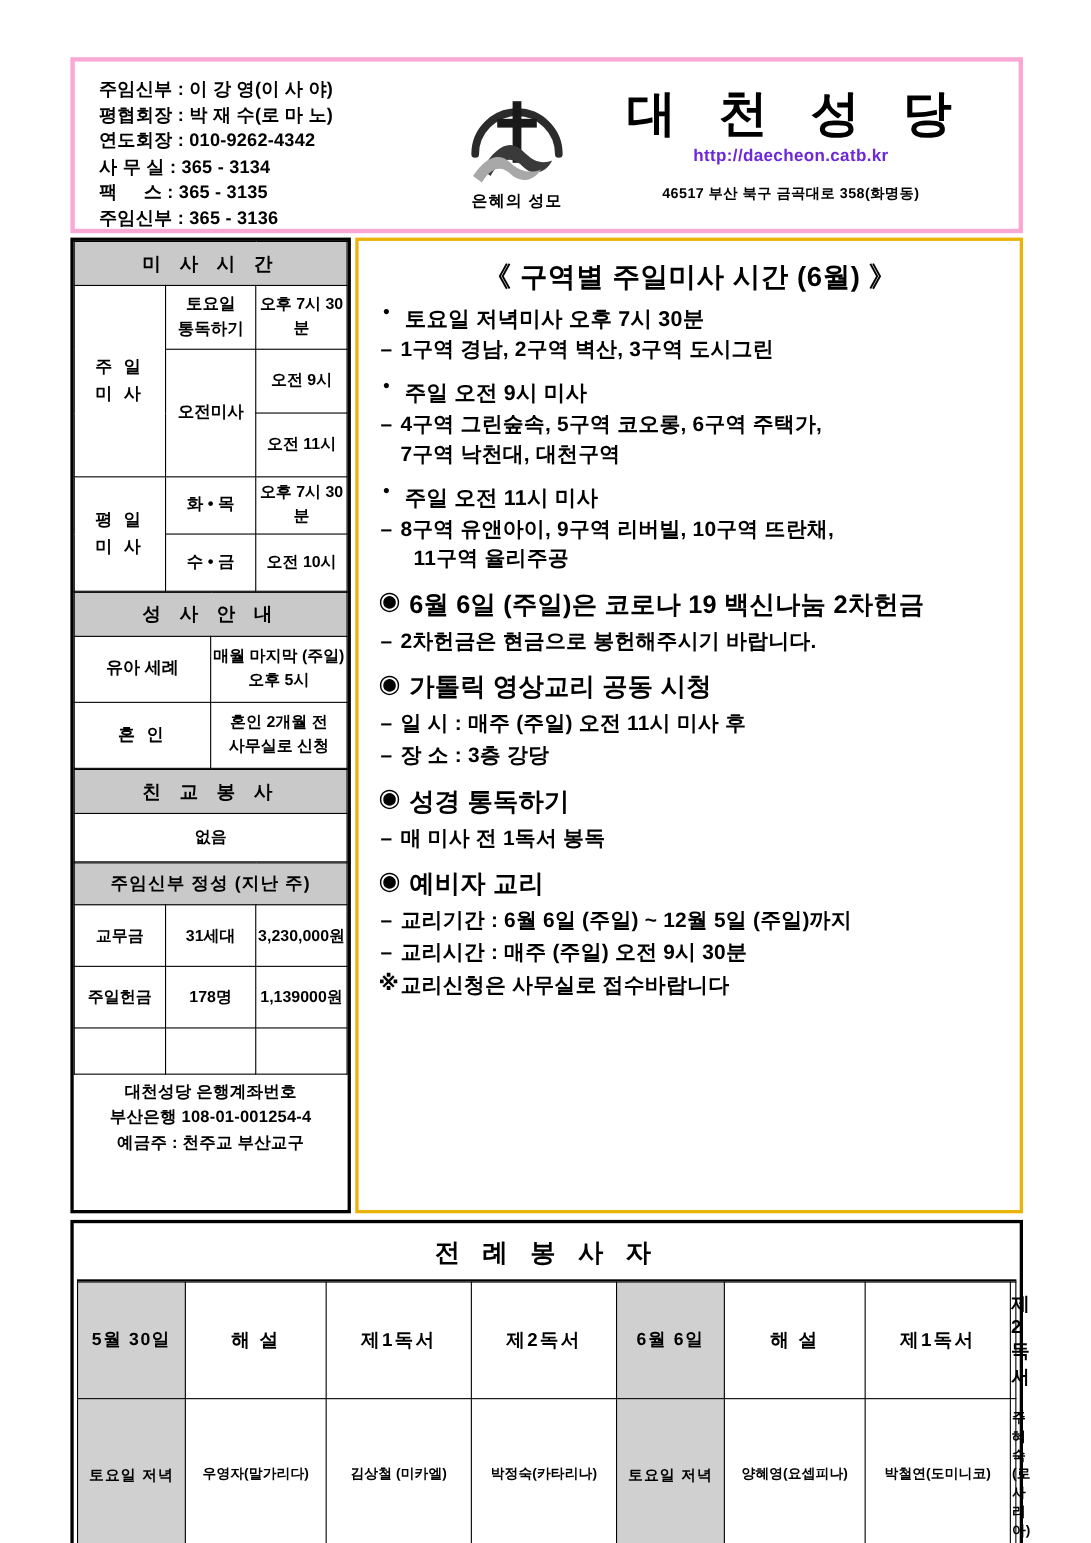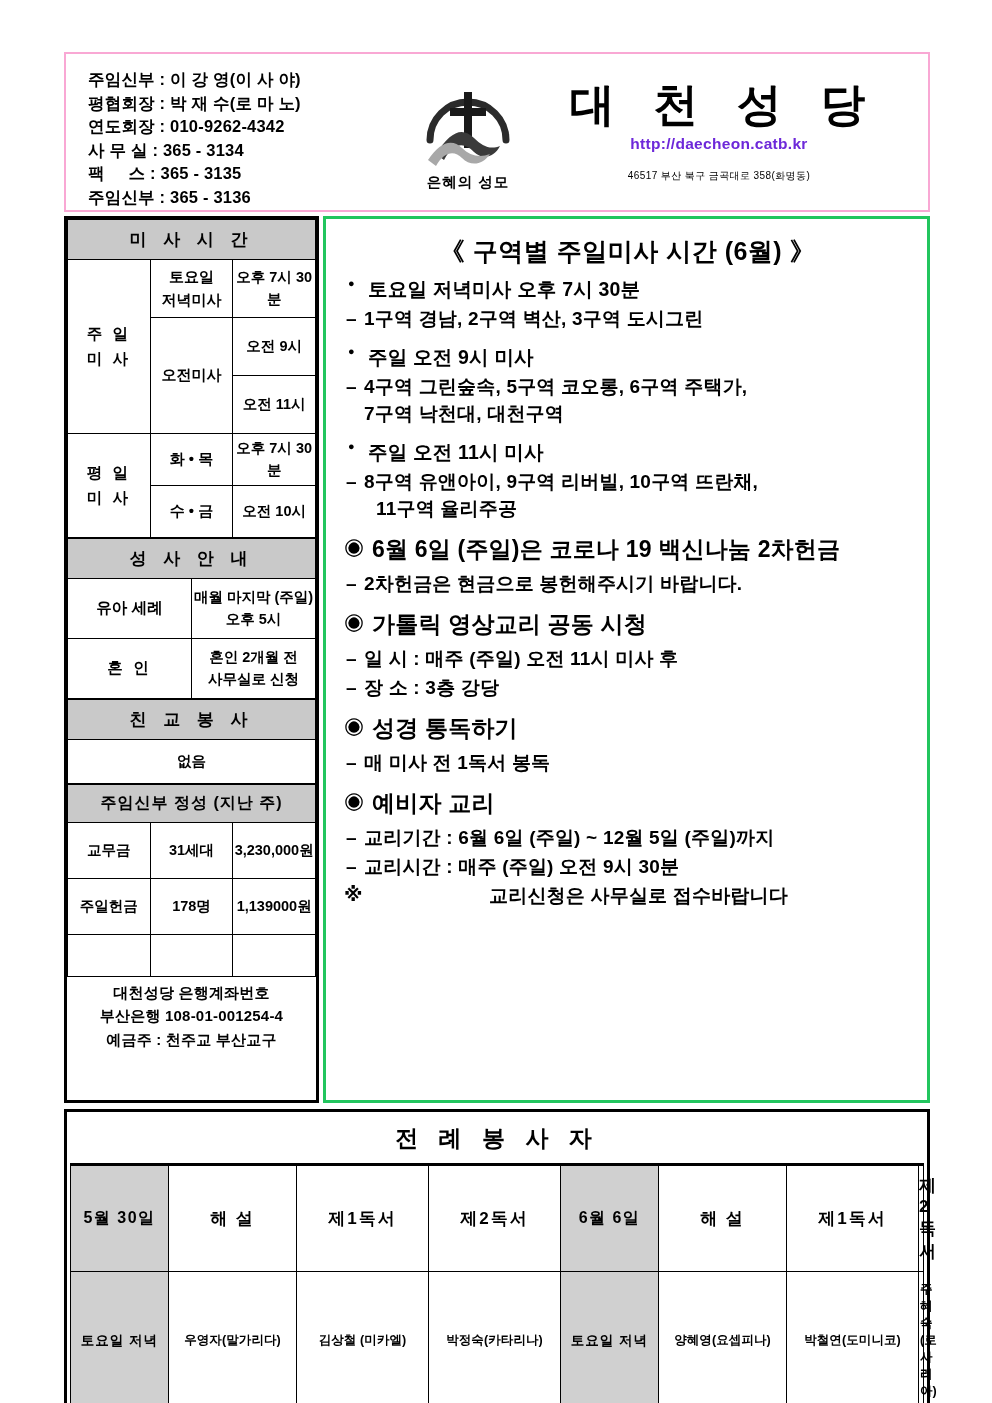--- a/index.html
+++ b/index.html
@@ -8,21 +8,21 @@
     width: 992px; height: 1403px;
     background: #ffffff;
     font-family: "Liberation Sans", "DejaVu Sans", sans-serif;
     color: #000;
     -webkit-font-smoothing: none;
   }
   .page { position:relative; width:992px; height:1403px; padding: 52px 62px 0 64px; }
 
   
   .header {
-    border: 2px solid #f9a8d4;
+    border: 4px solid #f9a8d4;
     height: 160px;
     display: flex;
     align-items: stretch;
   }
   .hdr-contact {
     padding: 14px 0 0 22px;
     font-size: 16.5px;
     font-weight: bold;
     letter-spacing: .2px;
     line-height: 1.43;
@@ -50,21 +50,21 @@
   }
   .church-name {
     font-size: 45px; font-weight: bold; letter-spacing: 13px;
     line-height: 1.05; padding-left: 10px;
   }
   .church-url {
     font-size: 15.5px; font-weight: bold; color: #6d28d9;
     letter-spacing: .3px; margin-top: 6px;
   }
   .church-addr {
-    font-size: 10px; font-weight: normal; letter-spacing: .4px; margin-top: 16px;
+    font-size: 13px; font-weight: bold; letter-spacing: .4px; margin-top: 16px;
   }
 
   
   .body-wrap { display:flex; margin-top: 4px; height: 887px; }
 
   
   .sidebar {
     flex: 0 0 255px;
     border: 3px solid #000;
     display:flex; flex-direction:column;
@@ -90,21 +90,21 @@
   .bank {
     font-size: 15px; font-weight:bold; text-align:center;
     line-height: 1.55; padding: 4px 0 6px; letter-spacing:.2px;
     white-space: pre-line;
   }
   .empty-row td { height: 42px; }
 
   
   .main {
     flex: 1; margin-left: 4px;
-    border: 3px solid #22c55e;
+    border: 3px solid #eab308;
     padding: 12px 14px 0 16px;
     overflow: hidden;
   }
   .main-title {
     text-align:center; font-size: 25px; font-weight:bold;
     letter-spacing: .5px; margin: 4px 0 8px;
   }
   .blk { margin-bottom: 11px; }
   .li-dot, .li-dash, .li-bullseye, .li-star { font-weight:bold; }
   .li-dot {
@@ -123,21 +123,21 @@
   }
   .li-dash .cont { display:block; padding-left: 12px; }
   .sec {
     font-size: 23px; font-weight:bold; margin: 0 0 6px;
     padding-left: 30px; position:relative; letter-spacing:.2px;
   }
   .sec::before {
     content:"\25C9"; position:absolute; left:2px; top:-1px; font-size: 23px;
   }
   .li-star {
-    font-size: 19px; padding-left: 22px; position:relative; letter-spacing:.2px;text-align:center;
+    font-size: 19px; padding-left: 22px; position:relative; letter-spacing:.2px;
   }
   .li-star::before { content:"\203B"; position:absolute; left:2px; top:0; }
 
   
   .bottom {
     margin-top: 6px;
     border: 3px solid #000;
     padding: 3px;
   }
   .bt-title {
@@ -203,21 +203,21 @@
 
       <table class="sb">
         <tbody>
             <tr>
               <td class="sec-head" colspan="3">미  사  시  간</td>
             </tr>
         <tr>
           <td class="c-lbl two-line" rowspan="3" style="white-space:pre-line">주 일
 미 사</td>
           <td class="c-mid" style="white-space:pre-line;height:58px">토요일
-저녁미사</td>
+통독하기</td>
           <td class="c-val">오후 7시 30분</td>
         </tr>
         <tr>
           <td class="c-mid" rowspan="2">오전미사</td>
           <td class="c-val" style="height:58px">오전 9시</td>
         </tr>
         <tr>
           <td class="c-val" style="height:58px">오전 11시</td>
         </tr>
         <tr>

